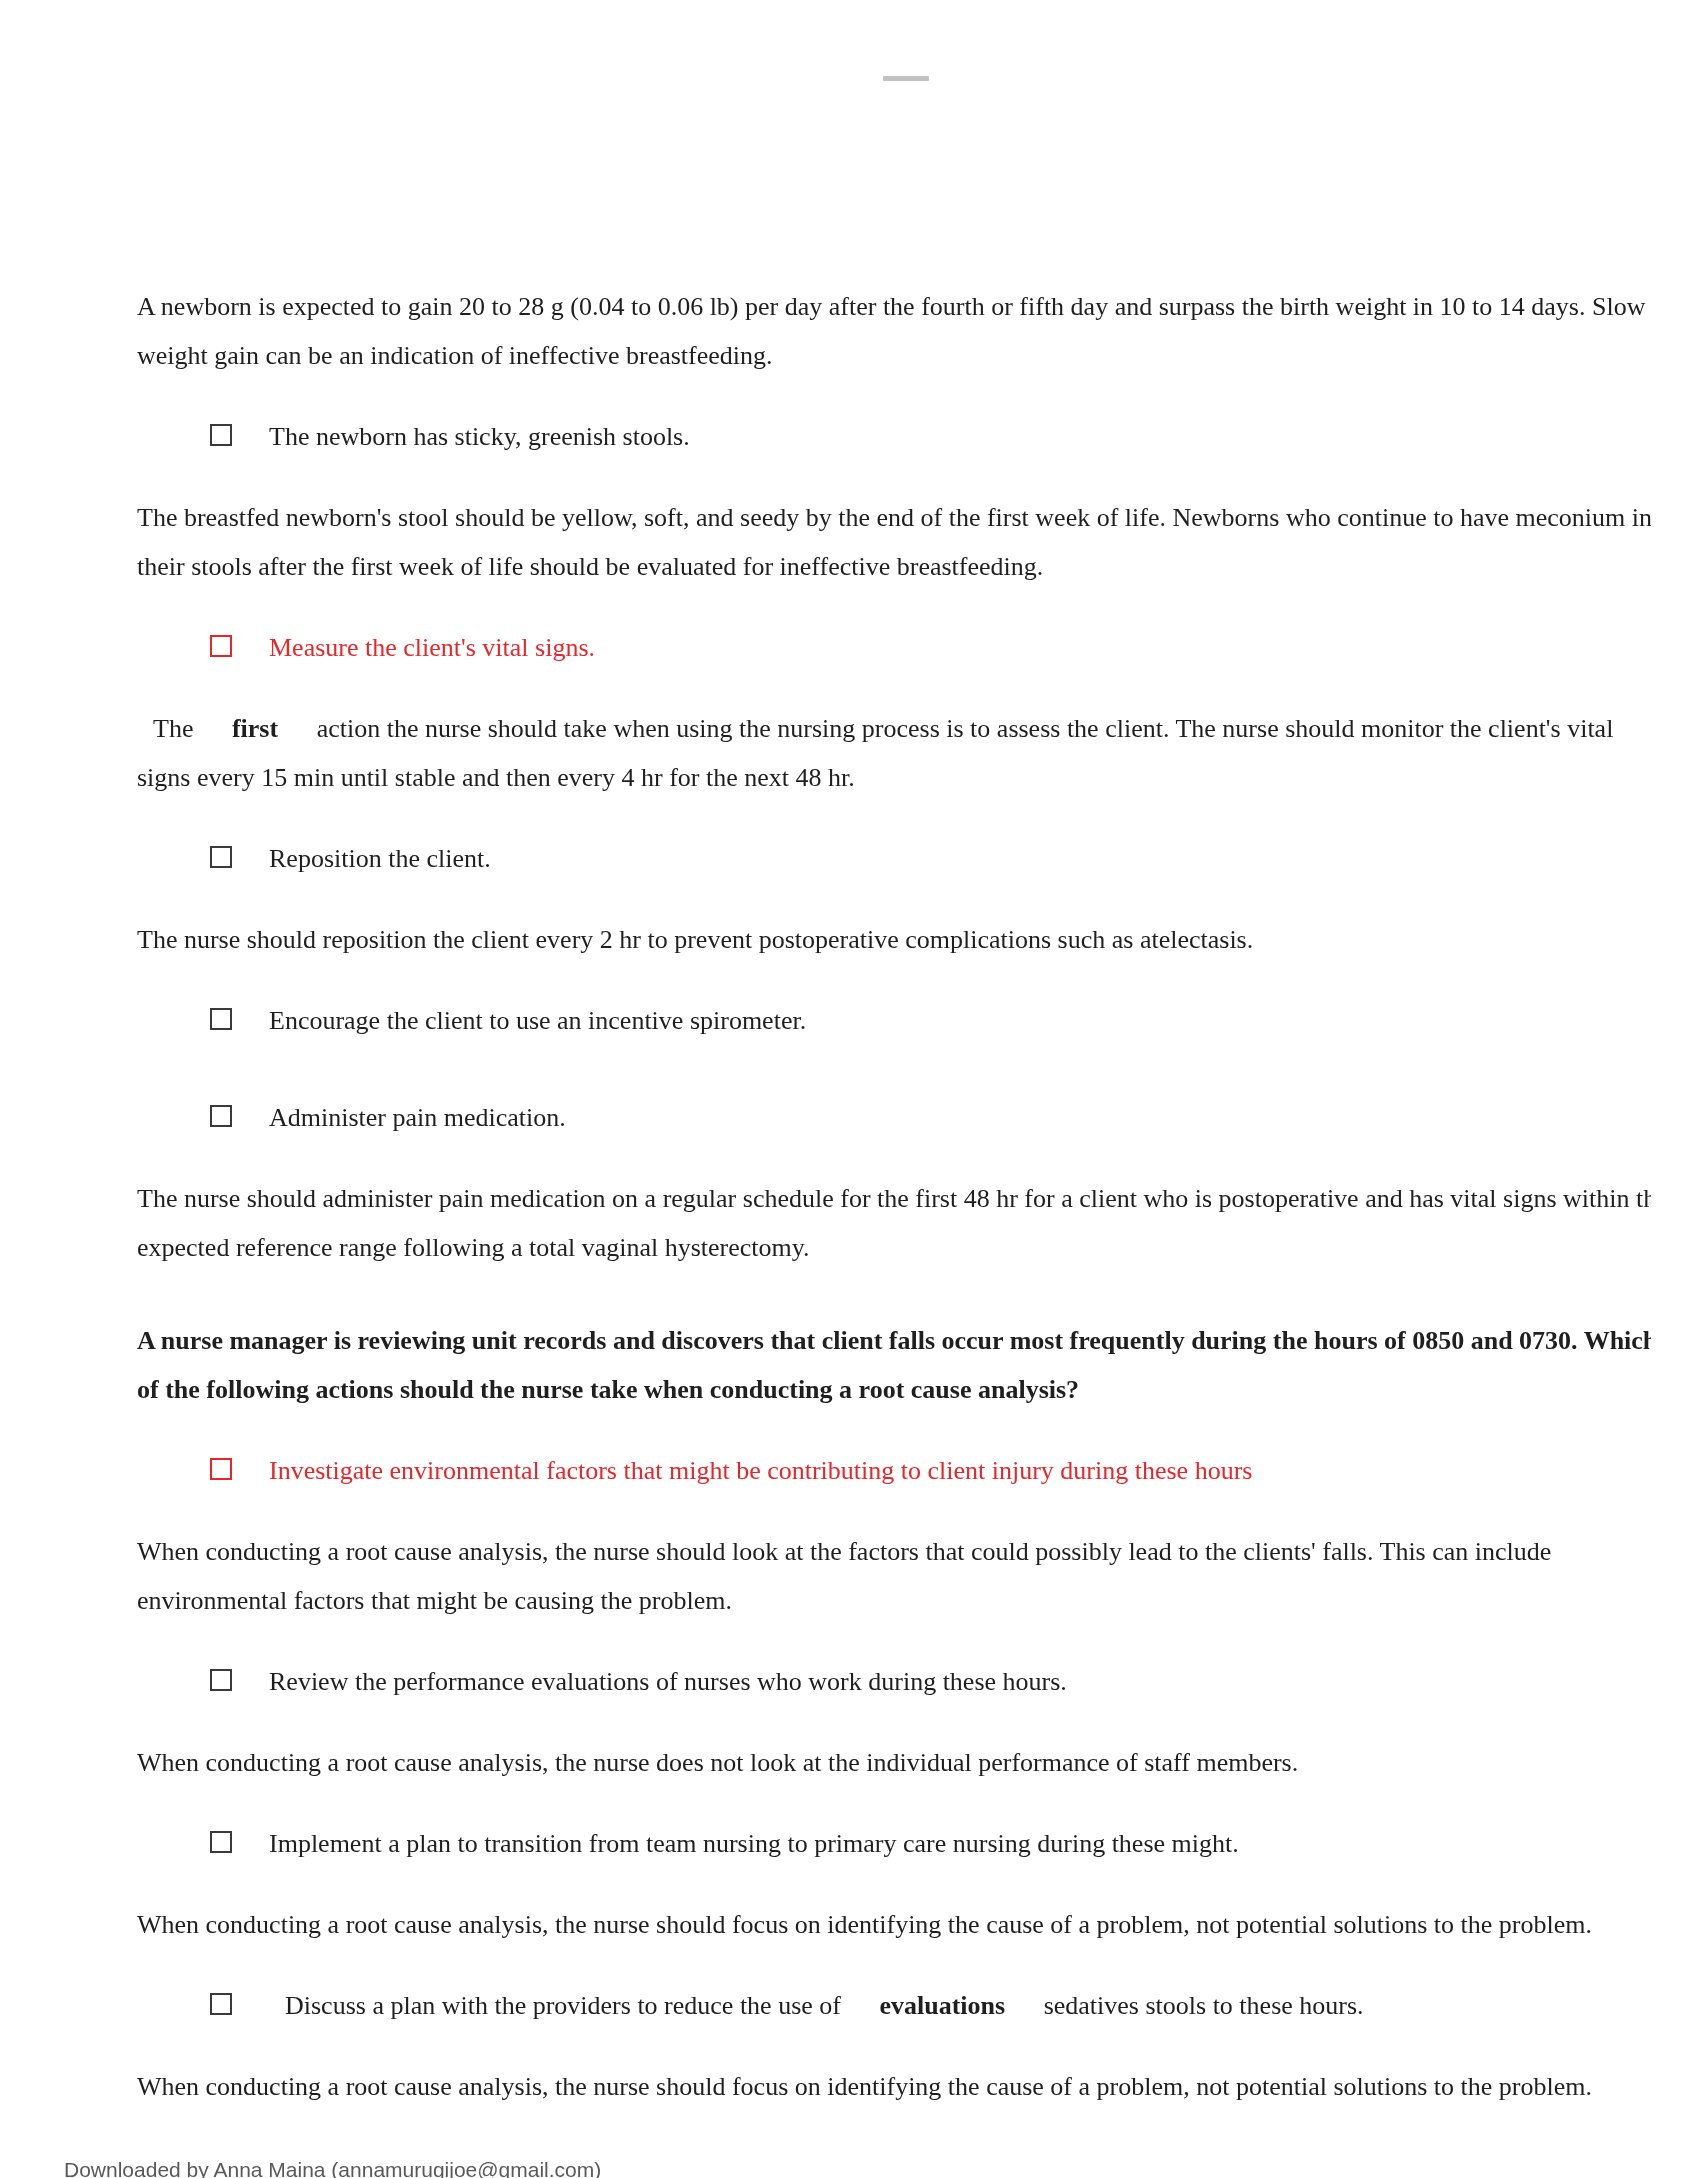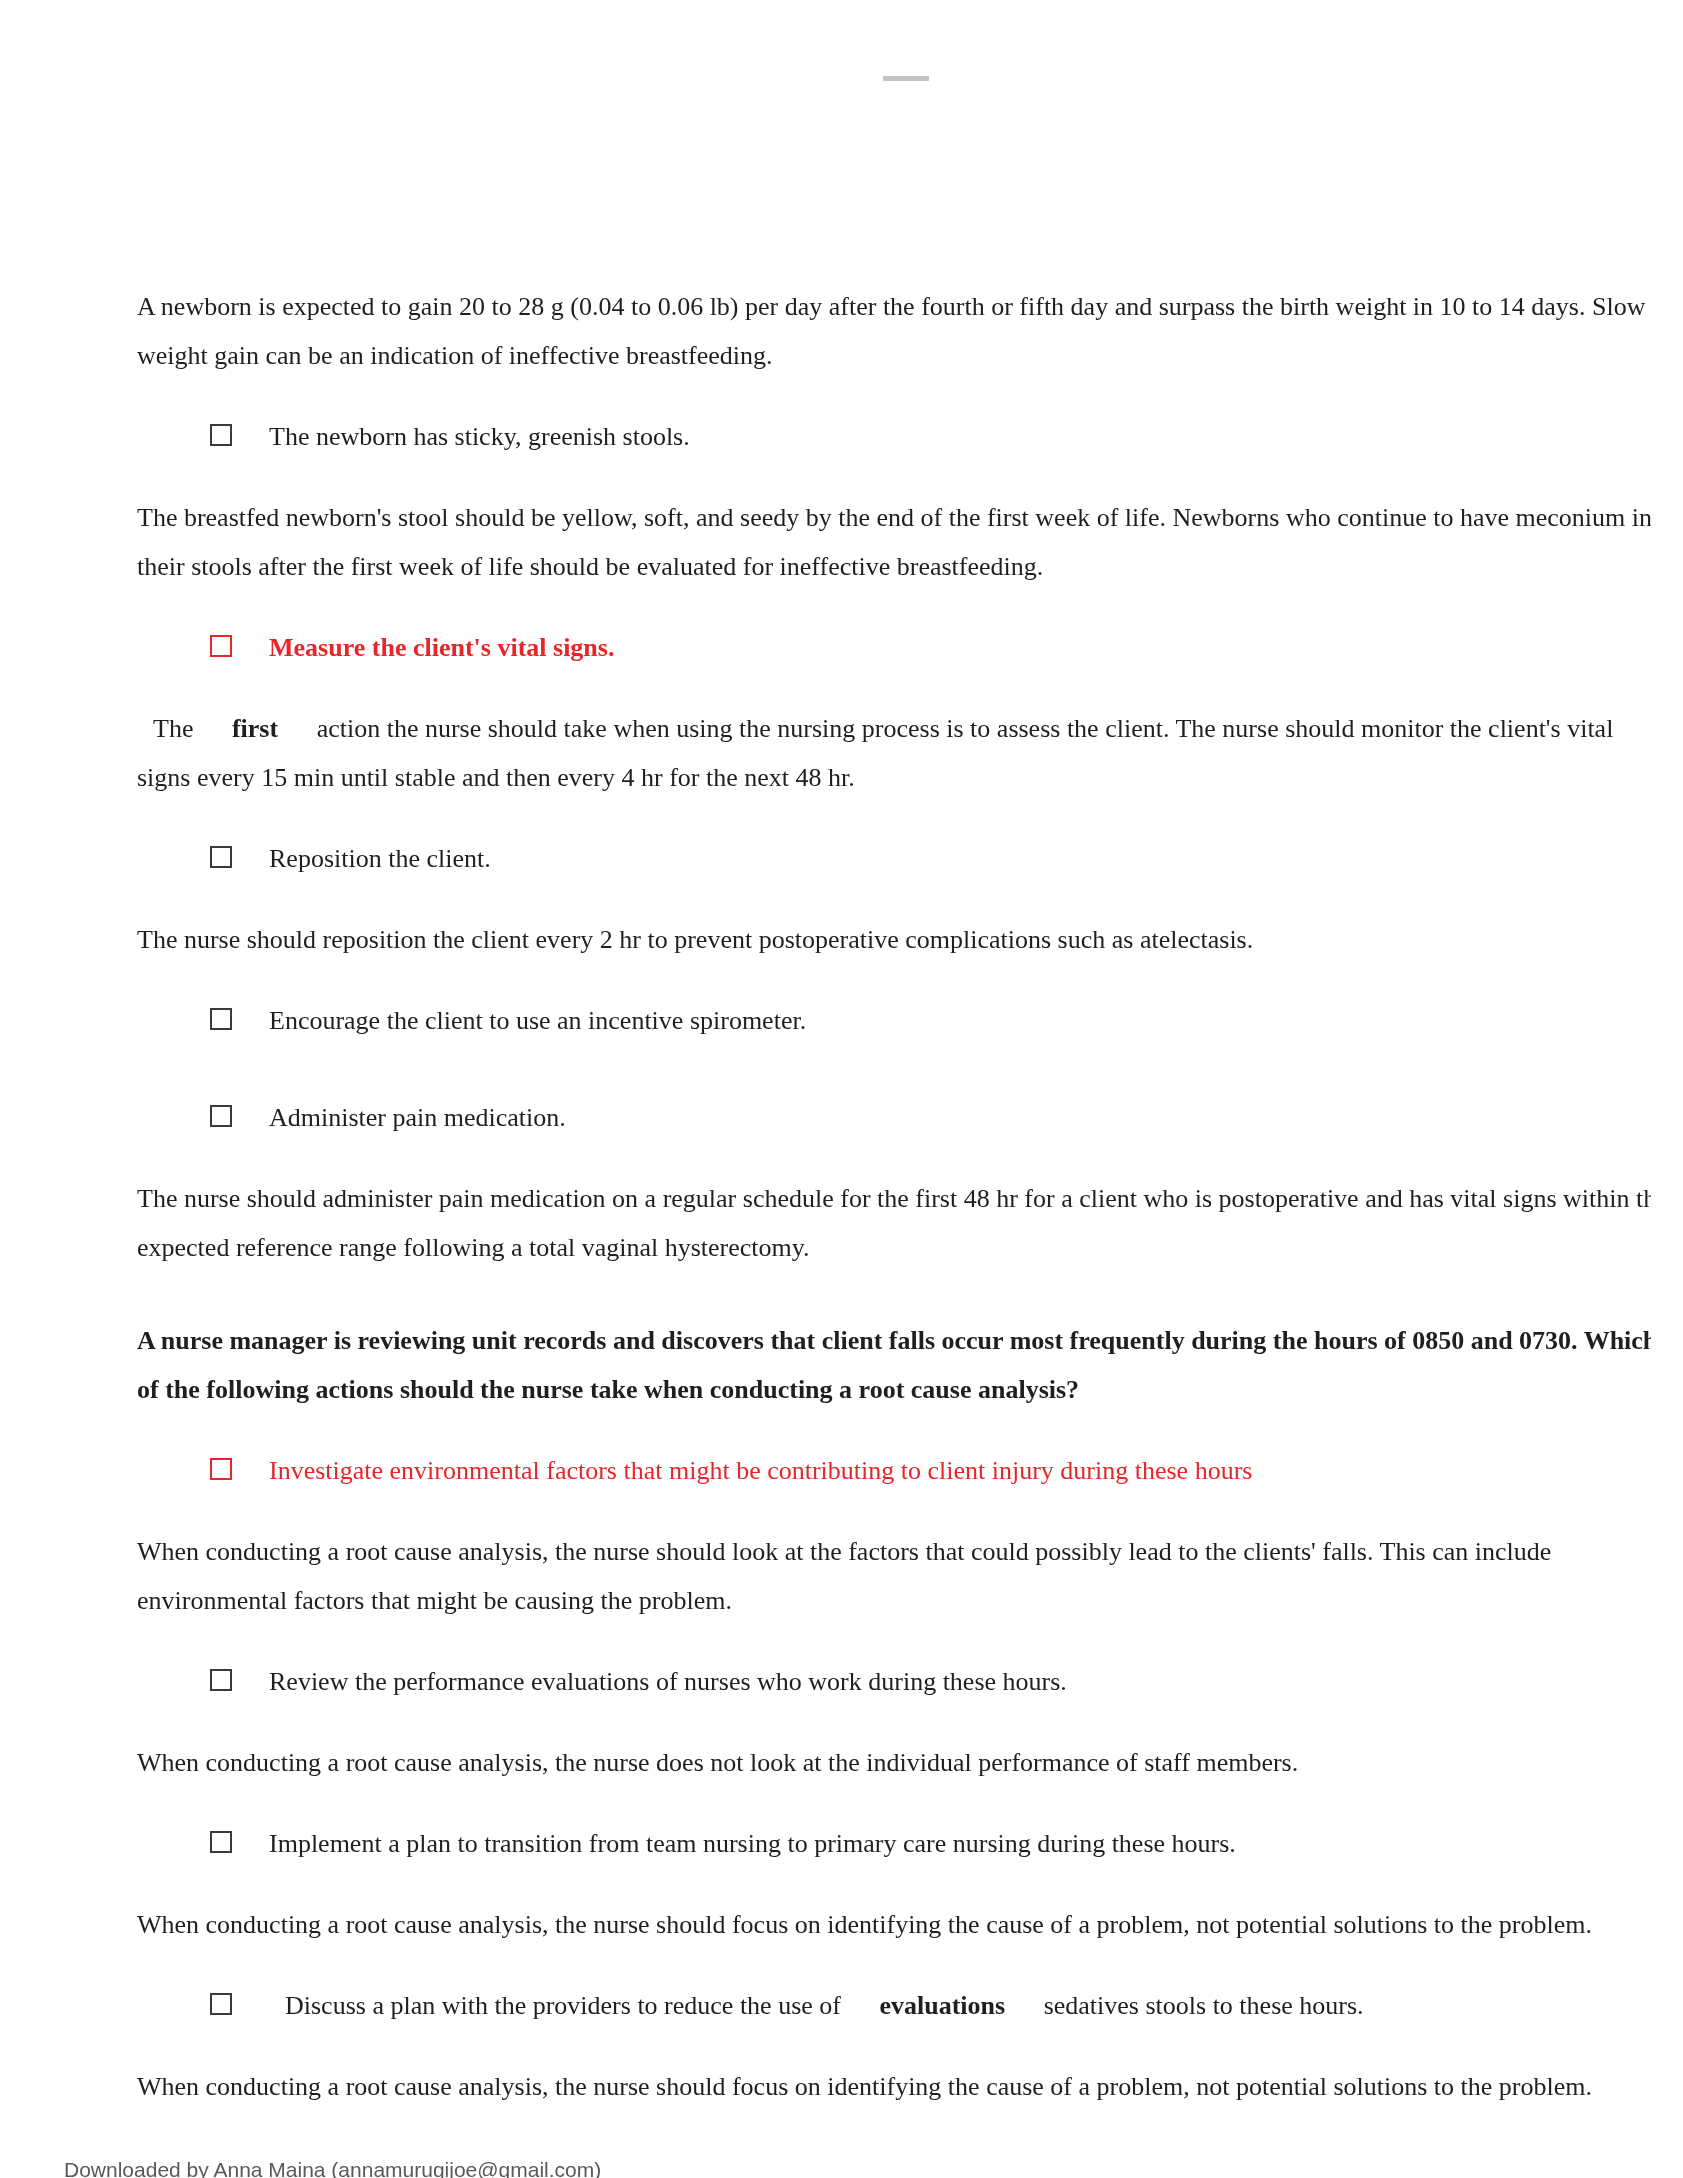--- a/index.html
+++ b/index.html
@@ -56,21 +56,21 @@
     width: 22px;
     height: 22px;
     border: 2px solid var(--checkbox-border, #3a3a3a);
     background: #ffffff;
     margin-top: 13px;
     margin-right: 21px;
   }
 
   .option.correct .checkbox { border-color: var(--accent-red, #e8262a); }
   .option.correct .option-label { color: var(--accent-red, #e8262a); }
-  .option.correct.bold .option-label { font-weight: bold; }
+  .option.correct.bold .option-label { font-weight: normal; }
 
   .footer {
     position: absolute;
     left: 0;
     right: 0;
     bottom: 28px;
     font-family: "Liberation Sans", "DejaVu Sans", sans-serif;
     font-size: 21px;
     color: var(--footer-gray, #595959);
   }
@@ -132,21 +132,21 @@
 
     <div class="option">
       <span class="checkbox"></span>
       <span class="option-label">Review the performance evaluations of nurses who work during these hours.</span>
     </div>
 
     <p class="para">When conducting a root cause analysis, the nurse does not look at the individual performance of staff members.</p>
 
     <div class="option">
       <span class="checkbox"></span>
-      <span class="option-label">Implement a plan to transition from team nursing to primary care nursing during these hours.</span>
+      <span class="option-label">Implement a plan to transition from team nursing to primary care nursing during these might.</span>
     </div>
 
     <p class="para">When conducting a root cause analysis, the nurse should focus on identifying the cause of a problem, not potential solutions to the problem.</p>
 
     <div class="option">
       <span class="checkbox"></span>
       <span class="option-label"><span>Discuss a plan with the providers to reduce the use of </span><b>evaluations</b><span> sedatives stools to these hours.</span></span>
     </div>
 
     <p class="para">When conducting a root cause analysis, the nurse should focus on identifying the cause of a problem, not potential solutions to the problem.</p>

